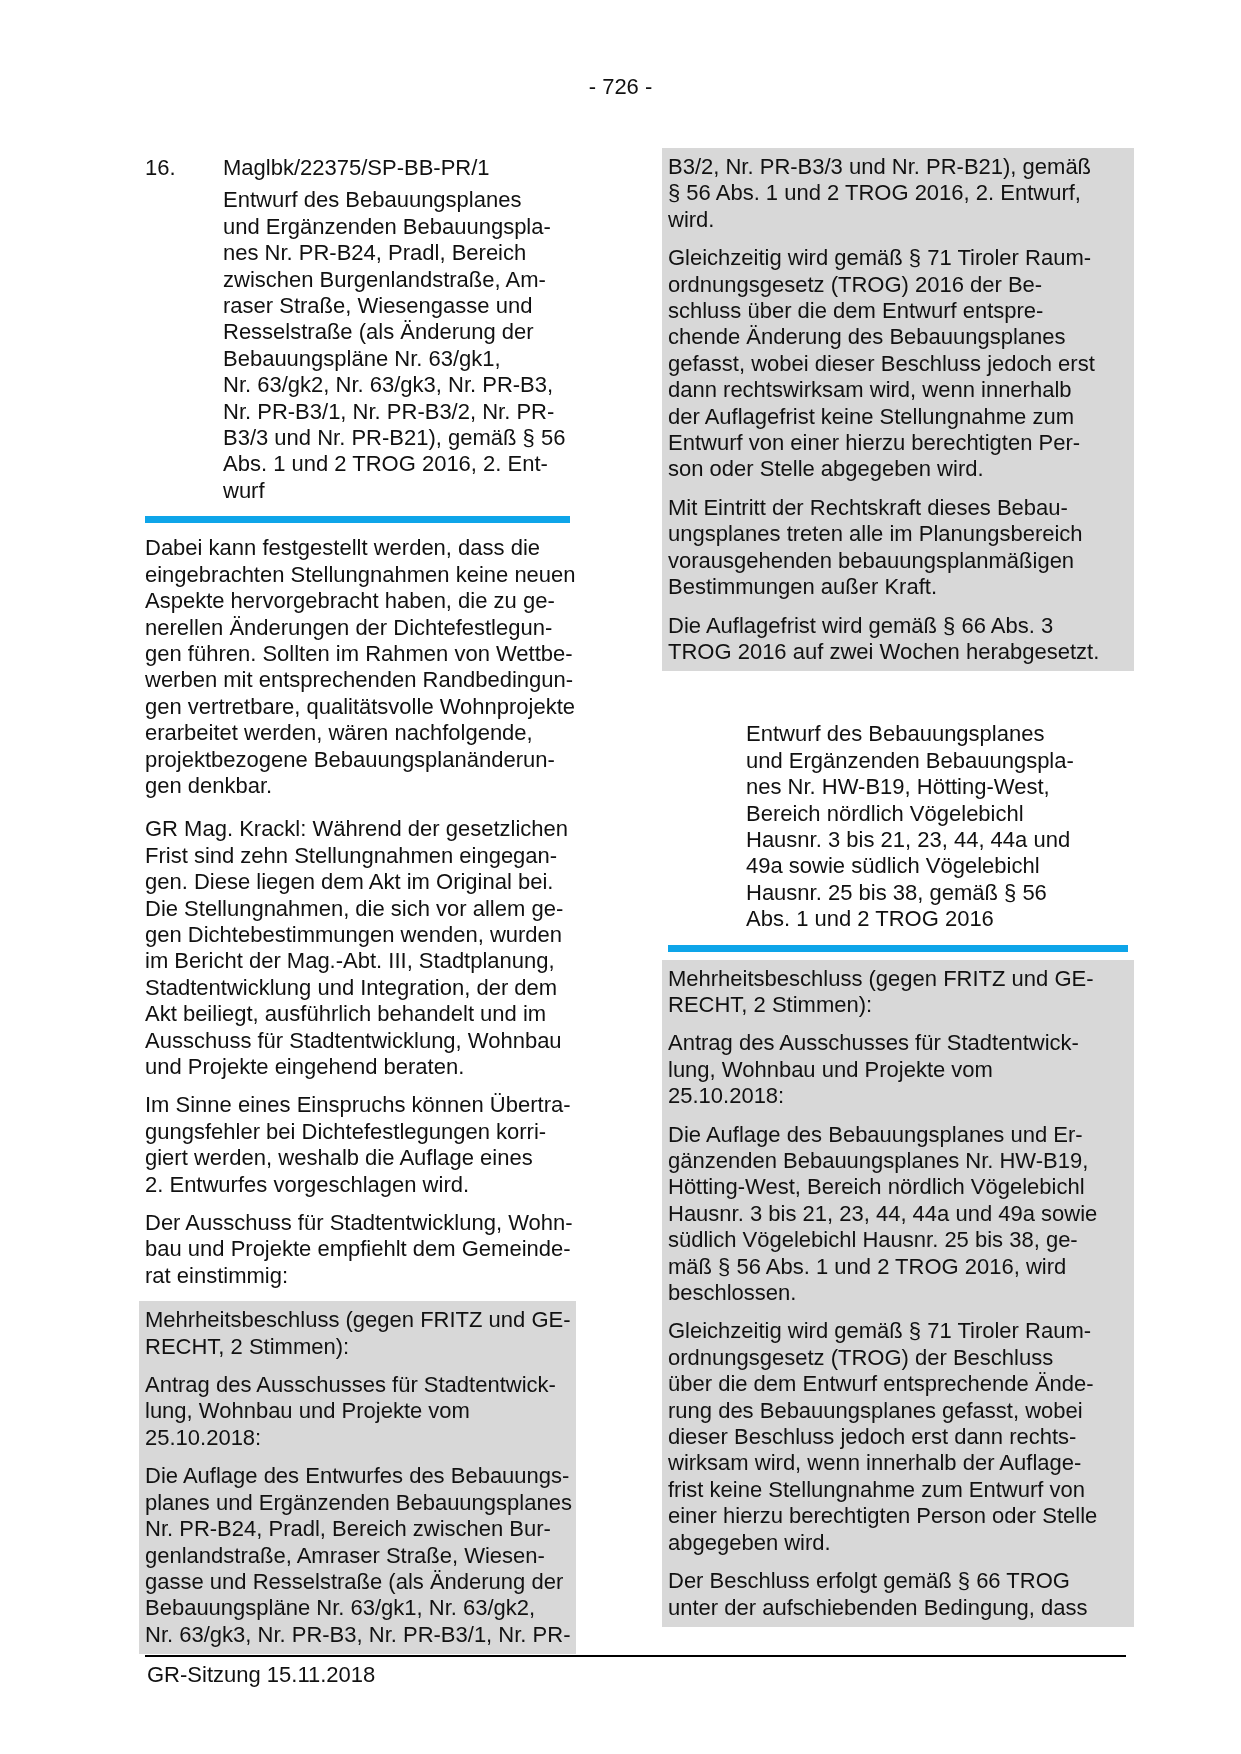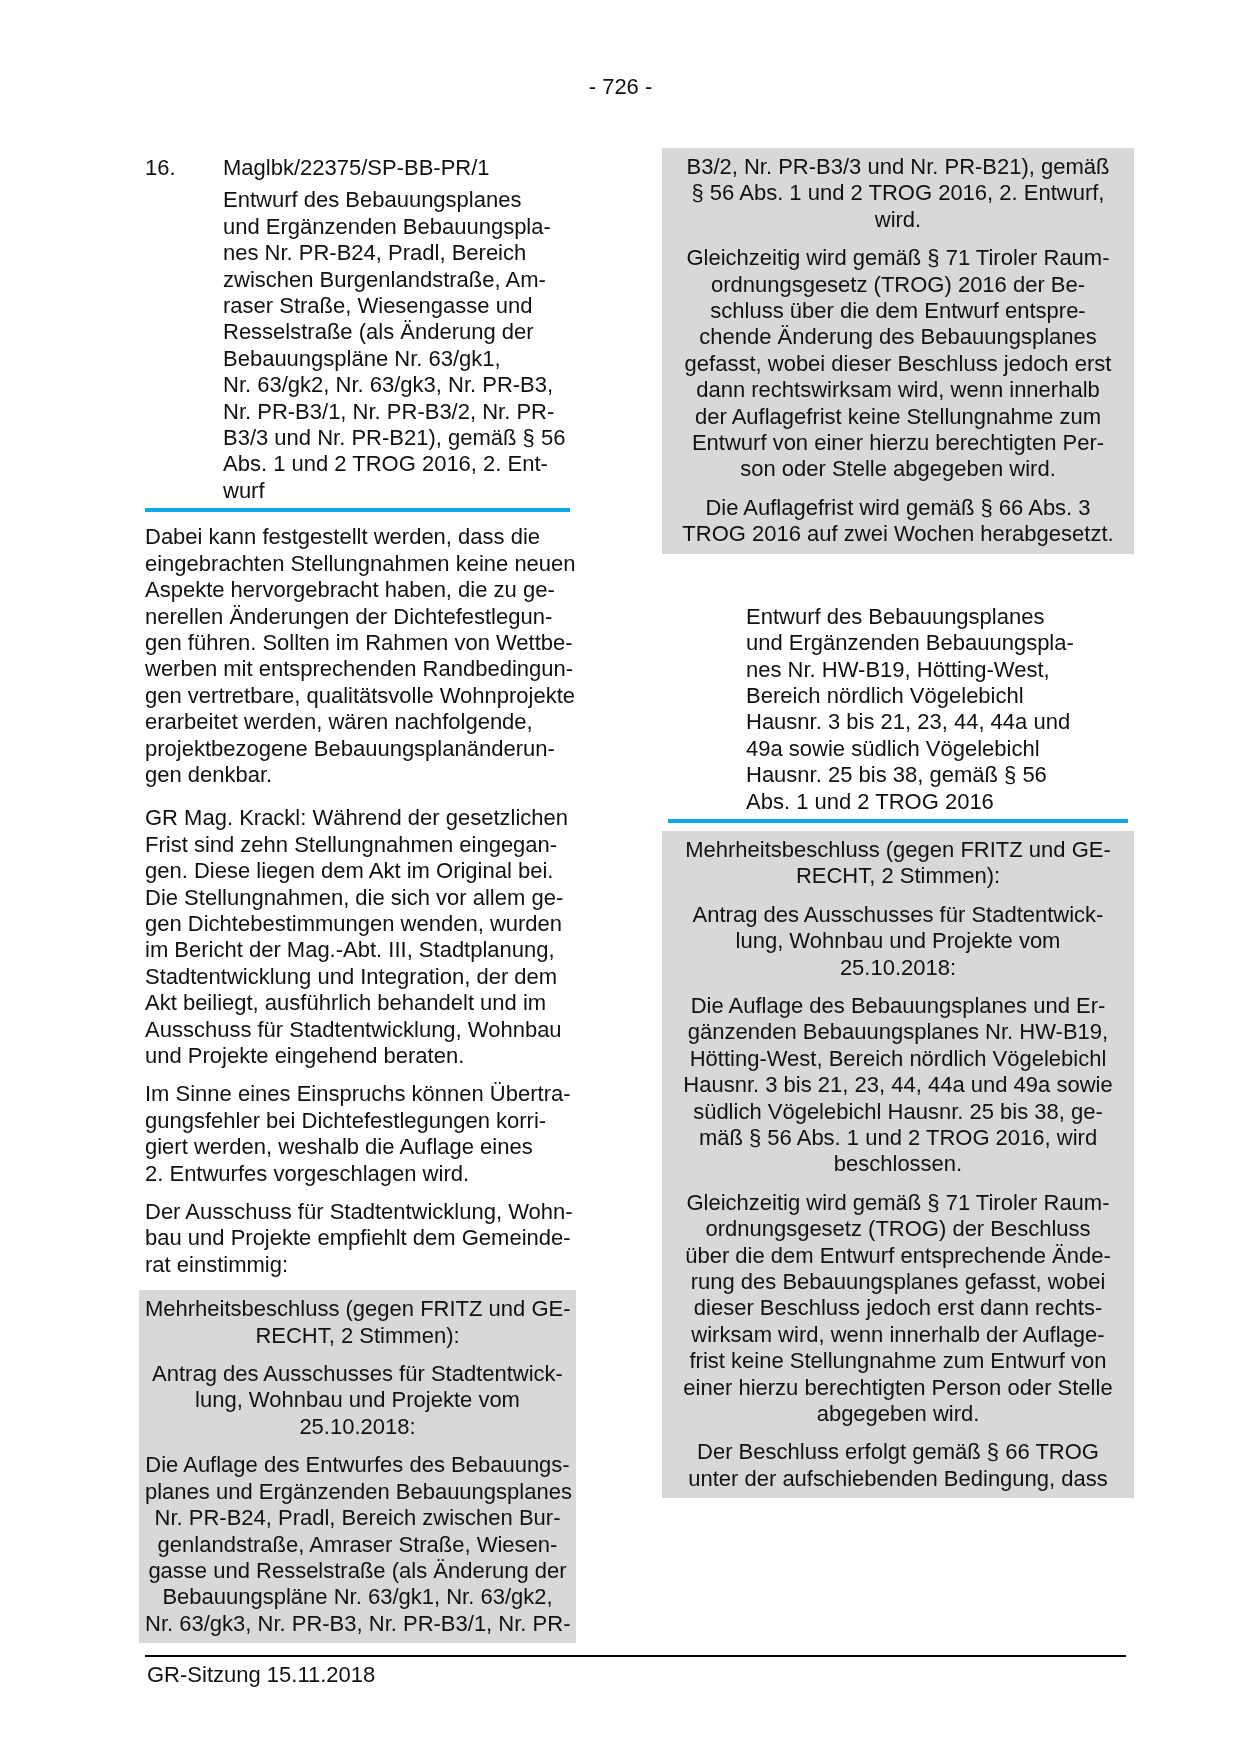--- a/index.html
+++ b/index.html
@@ -14,34 +14,33 @@
     overflow:hidden;
   }
   .pageno {
     position:absolute; top:74px; left:0; width:1241px;
     text-align:center;
   }
   .col { position:absolute; }
   .col-left  { left:145px; top:155px; width:425px; }
   .col-right { left:668px; top:148px; width:460px; }
 
-  .item-head { border-bottom:4px solid #0ea5e9; padding-bottom:4px; }
+  .item-head { border-bottom:7px solid #0ea5e9; padding-bottom:12px; }
   .item-row { display:flex; }
   .item-num { width:78px; flex:none; }
   .item-ref { flex:1; }
   .item-title { padding-left:78px; margin-top:6px; white-space:pre; }
 
   .para { white-space:pre; margin:12px 0 0 0; }
   .para.first { margin-top:17px; }
 
   .gray-block {
     background:#d8d8d8;
     margin:12px -6px 0 -6px;
     padding:6px 6px;
-    text-align:center;
   }
   .gray-block .para:first-child { margin-top:0; }
   .gray-block.flush-top { margin-top:0; }
   .gray-block.after-rule { margin-top:8px; }
 
   .item-17 { margin-top:50px; }
 
   .footer-rule {
     position:absolute; left:145px; top:1655px; width:981px;
     border-top:2px solid #000; height:0;
@@ -129,20 +128,24 @@
 wird.</div>
       <div class="para">Gleichzeitig wird gemäß § 71 Tiroler Raum-
 ordnungsgesetz (TROG) 2016 der Be-
 schluss über die dem Entwurf entspre-
 chende Änderung des Bebauungsplanes
 gefasst, wobei dieser Beschluss jedoch erst
 dann rechtswirksam wird, wenn innerhalb
 der Auflagefrist keine Stellungnahme zum
 Entwurf von einer hierzu berechtigten Per-
 son oder Stelle abgegeben wird.</div>
+      <div class="para">Mit Eintritt der Rechtskraft dieses Bebau-
+ungsplanes treten alle im Planungsbereich
+vorausgehenden bebauungsplanmäßigen
+Bestimmungen außer Kraft.</div>
       <div class="para">Die Auflagefrist wird gemäß § 66 Abs. 3
 TROG 2016 auf zwei Wochen herabgesetzt.</div>
     </div>
 
     <div class="item-head item-17">
       <div class="item-title">Entwurf des Bebauungsplanes
 und Ergänzenden Bebauungspla-
 nes Nr. HW-B19, Hötting-West,
 Bereich nördlich Vögelebichl
 Hausnr. 3 bis 21, 23, 44, 44a und

